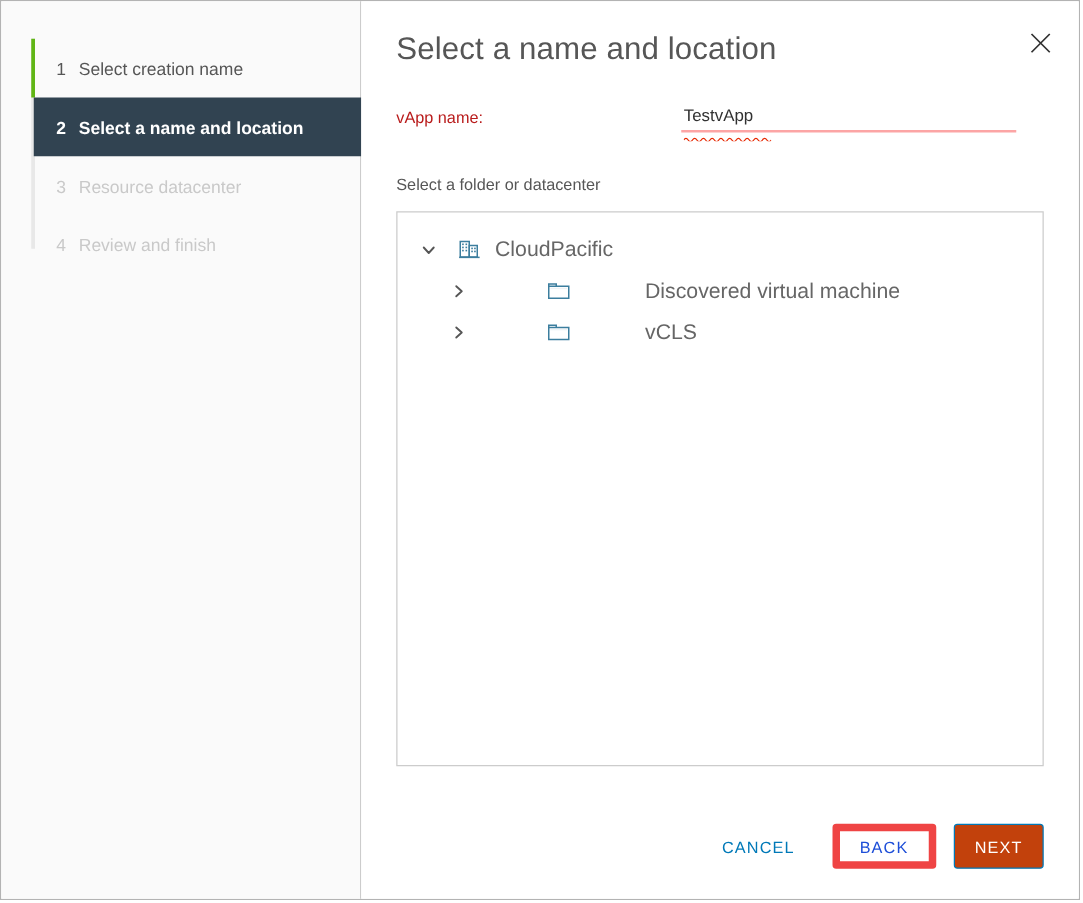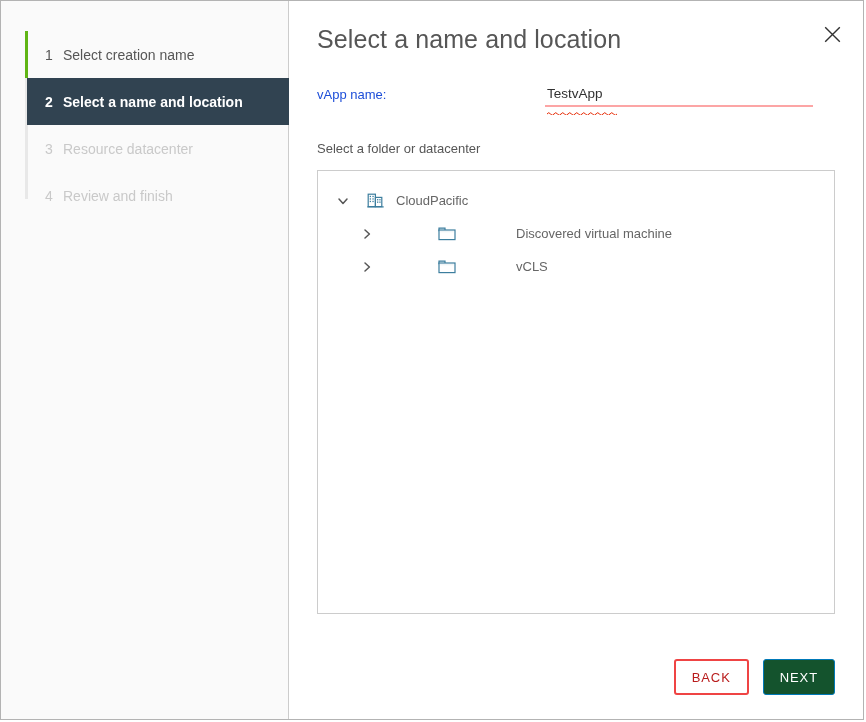--- a/index.html
+++ b/index.html
@@ -136,21 +136,21 @@
 
   
   .form-row {
     display: flex;
     align-items: flex-end;
     padding: 0 28px;
     margin-top: 29px;
   }
   .field-label {
     font-size: 13px;
-    color: #1d4ed8;
+    color: #b91c1c;
     width: 228px;
     flex: 0 0 auto;
     line-height: 20px;
     padding-bottom: 2px;
   }
   .field-wrap {
     position: relative;
     flex: 1;
     max-width: 268px;
   }
@@ -191,21 +191,21 @@
     background: #ffffff;
     box-sizing: border-box;
     overflow: auto;
     padding-top: 13px;
   }
 
   .tree-node {
     display: flex;
     align-items: center;
     height: 33px;
-    font-size: 13px;
+    font-size: 17px;
     color: #666666;
     cursor: pointer;
     padding-left: 14px;
     box-sizing: border-box;
     white-space: nowrap;
   }
   .tree-node.depth-1 { padding-left: 38px; gap: 48px; }
 
   .twisty {
     width: 22px;
@@ -254,28 +254,28 @@
     justify-content: center;
   }
   .btn-flat {
     background: transparent;
     border: none;
     color: #0079b8;
     padding: 0 14px;
   }
   .btn-outline {
     background: #ffffff;
-    border: 2px solid #ef4444;
-    color: #b91c1c;
+    border: 6px solid #ef4444;
+    color: #1d4ed8;
     min-width: 72px;
     padding: 0 16px;
     margin-left: 16px;
   }
   .btn-primary {
-    background: #14532d;
+    background: #c2410c;
     border: 1px solid #0079b8;
     color: #ffffff;
     min-width: 72px;
     padding: 0 16px;
     margin-left: 14px;
   }
 </style>
 </head>
 <body>
 
@@ -394,18 +394,19 @@
             <rect x="1" y="4.0" width="16" height="9.6" fill="#ffffff" stroke="#3c7e9e" stroke-width="1.2"></rect>
             <rect x="2.2" y="5.2" width="13.6" height="1.1" fill="#eef3f6"></rect>
           </svg>
         </span>
         <span class="node-label">vCLS</span>
       </div>
 
     </div>
 
     <div class="footer">
+      <button class="btn btn-flat">CANCEL</button>
       <button class="btn btn-outline">BACK</button>
       <button class="btn btn-primary">NEXT</button>
     </div>
 
   </div>
 </div>
 
 </body></html>

